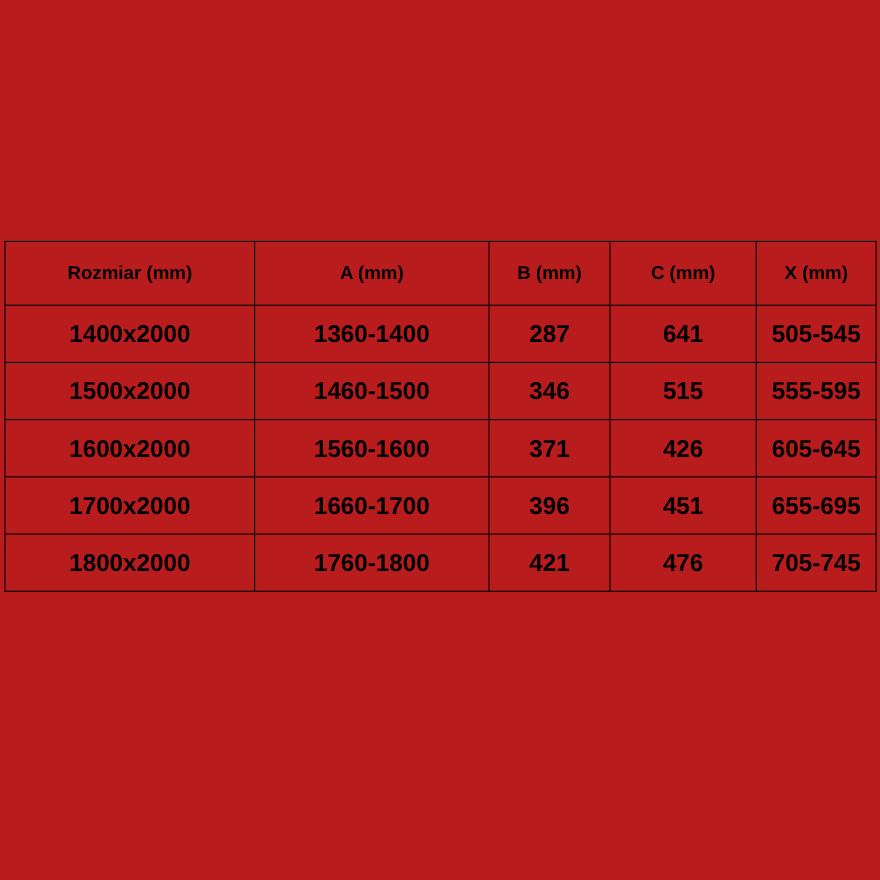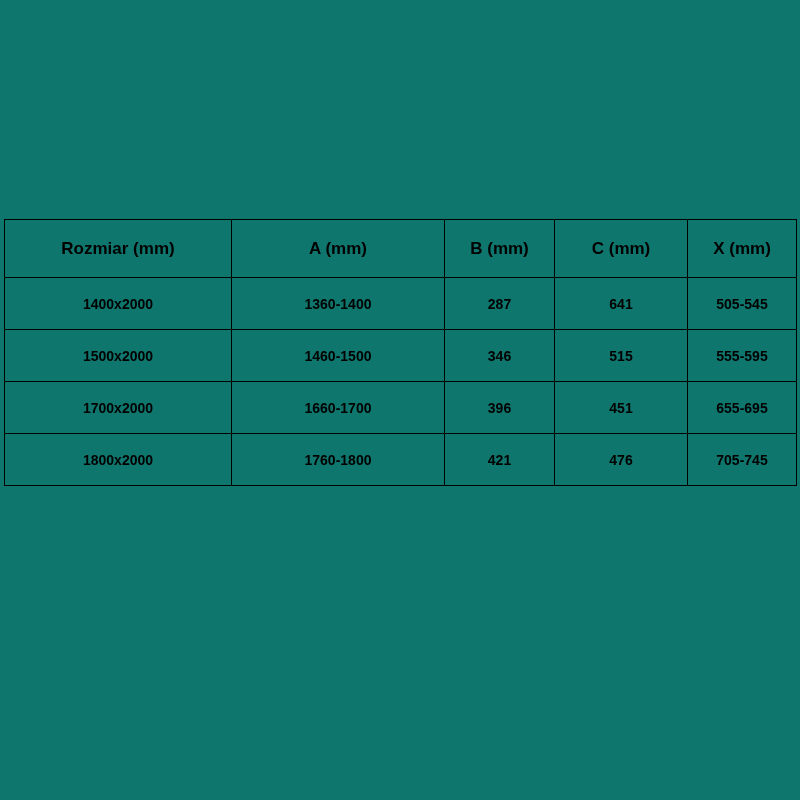--- a/index.html
+++ b/index.html
@@ -14,21 +14,21 @@
     color: #000000;
     position: relative;
     overflow: hidden;
   }
   .sheet {
     position: absolute;
     left: 0;
     top: 0;
     width: 800px;
     height: 800px;
-    background: #0f766e;
+    background: #b91c1c;
   }
   .table-wrap {
     position: absolute;
     left: 4px;
     top: 219px;
     width: 792px;
   }
   table.dim-table {
     border-collapse: collapse;
     width: 792px;
@@ -42,21 +42,21 @@
     font-weight: bold;
     color: #000000;
     padding: 0;
   }
   table.dim-table thead th {
     height: 57px;
     font-size: 17px;
   }
   table.dim-table tbody td {
     height: 51px;
-    font-size: 14px;
+    font-size: 22px;
   }
   col.c0 { width: 227px; }
   col.c1 { width: 213px; }
   col.c2 { width: 110px; }
   col.c3 { width: 133px; }
   col.c4 { width: 109px; }
 </style>
 </head>
 <body>
 
@@ -88,20 +88,27 @@
           <td>505-545</td>
         </tr>
         <tr>
           <td>1500x2000</td>
           <td>1460-1500</td>
           <td>346</td>
           <td>515</td>
           <td>555-595</td>
         </tr>
         <tr>
+          <td>1600x2000</td>
+          <td>1560-1600</td>
+          <td>371</td>
+          <td>426</td>
+          <td>605-645</td>
+        </tr>
+        <tr>
           <td>1700x2000</td>
           <td>1660-1700</td>
           <td>396</td>
           <td>451</td>
           <td>655-695</td>
         </tr>
         <tr>
           <td>1800x2000</td>
           <td>1760-1800</td>
           <td>421</td>

